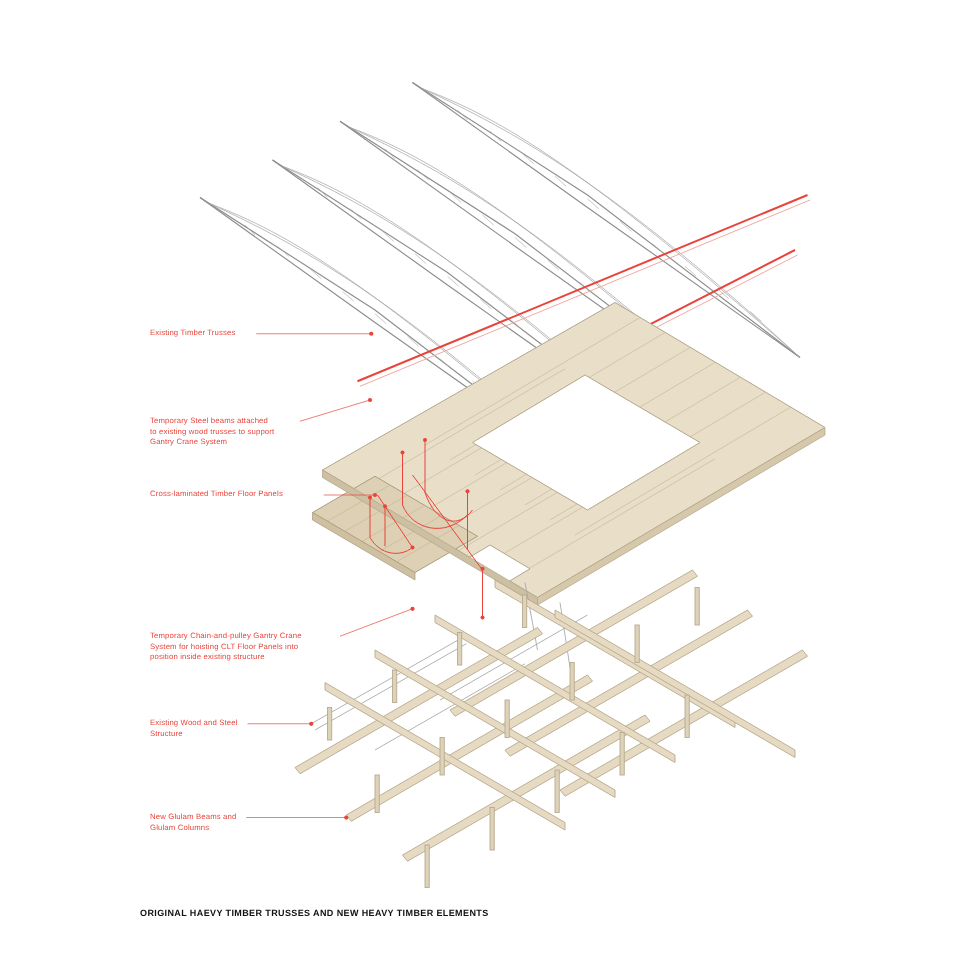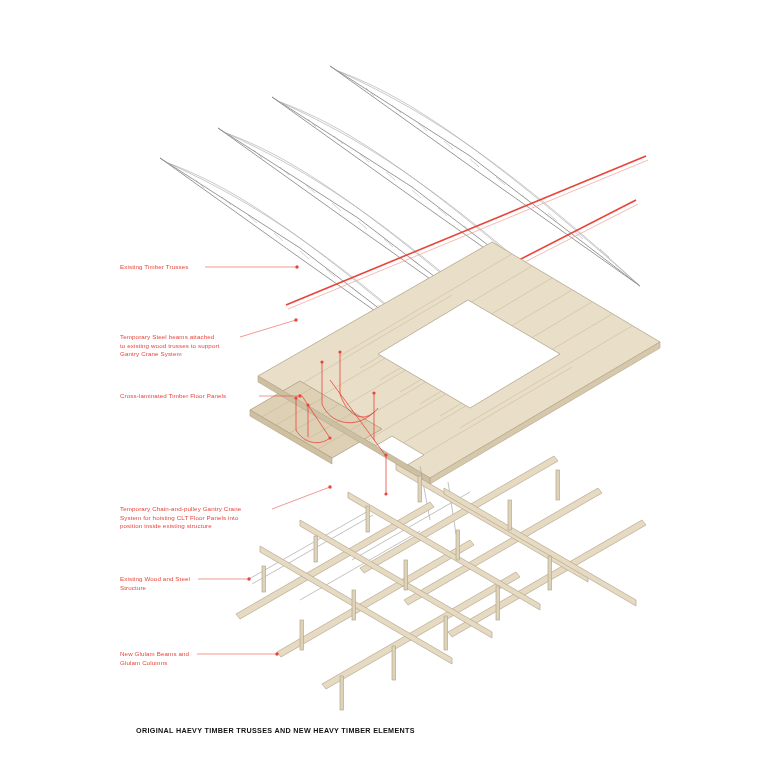--- a/index.html
+++ b/index.html
@@ -31,21 +31,21 @@
     position: absolute;
     color: #e8443a;
     font-size: 6.2px;
     line-height: 1.38;
     letter-spacing: 0.12px;
     white-space: pre-line;
     font-family: "Liberation Sans", sans-serif;
   }
   #caption {
     position: absolute;
-    left: 136px;
+    left: 112px;
     top: 726px;
     font-size: 7.2px;
     font-weight: bold;
     letter-spacing: 0.32px;
     color: #111111;
     font-family: "Liberation Sans", sans-serif;
   }
 </style>
 </head>
 <body>

